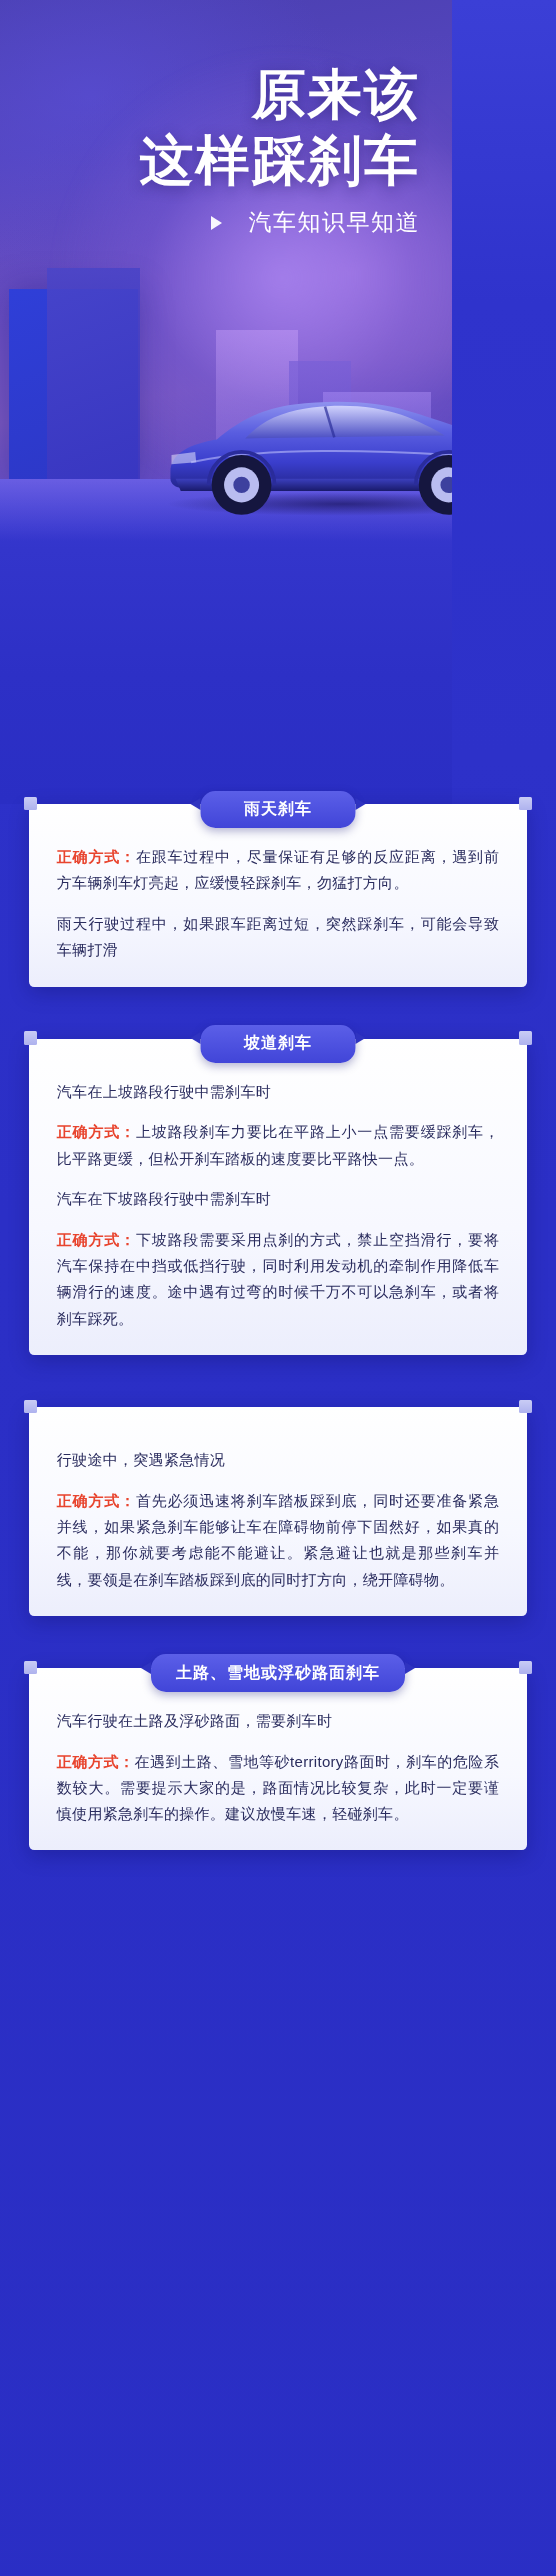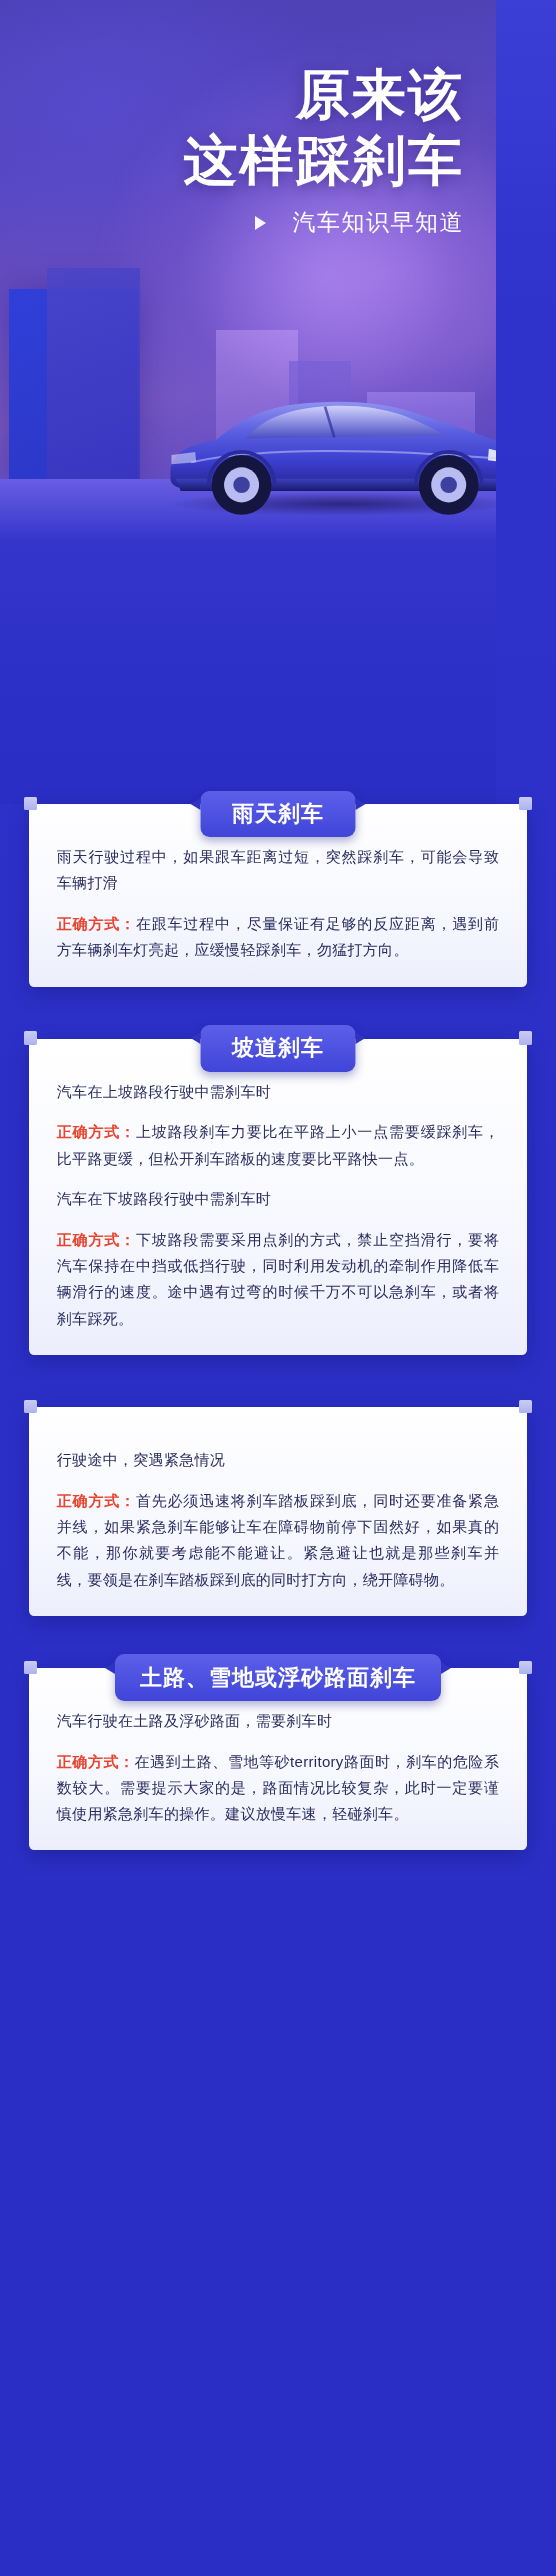--- a/index.html
+++ b/index.html
@@ -12,21 +12,21 @@
     position: relative;
     width: 556px;
     height: 3027px;
     overflow: hidden;
     background: linear-gradient(180deg, #3b3fd6 0%, #2f33cc 10%, #2b2fc6 40%, #2a2ec4 100%);
   }
 
   
   .hero {
     position: relative;
-    width: 496px;
+    width: 452px;
     height: 804px;
     overflow: hidden;
     background:
       radial-gradient(464px 319px at 78% 34%, rgba(150,110,220,0.85) 0%, rgba(90,70,190,0.45) 45%, rgba(40,44,190,0.0) 78%),
       radial-gradient(361px 268px at 20% 12%, rgba(90,80,220,0.55) 0%, rgba(45,50,200,0.0) 70%),
       linear-gradient(170deg, #4a3fb0 0%, #5445bd 18%, #6b4fc2 36%, #7a58c0 48%, #5a47c4 62%, #3a37c6 78%, #2e31c6 100%);
   }
   .hero-glow {
     position: absolute;
     right: -62px; top: 46px;
@@ -159,25 +159,25 @@
   .card-notch-r { right: -5.2px; }
   .card-ribbon {
     position: absolute;
     top: -13.4px;
     left: 50%;
     transform: translateX(-50%);
     min-width: 155px;
     padding: 8.2px 25px;
     background: linear-gradient(180deg, #5b5fe8 0%, #4145d8 100%);
     color: #ffffff;
-    font-size: 22px;
+    font-size: 16px;
     font-weight: 700;
     letter-spacing: 1px;
     text-align: center;
-    border-radius: 9px;
+    border-radius: 15px;
     box-shadow: 0 3.1px 9.3px rgba(30,30,120,.35);
     white-space: nowrap;
   }
   .card-ribbon::before, .card-ribbon::after {
     content: "";
     position: absolute;
     top: 7.2px;
     width: 0; height: 0;
     border-top: 6.7px solid transparent;
     border-bottom: 6.7px solid transparent;
@@ -276,22 +276,22 @@
     </div>
   </div>
 
   <div class="cards">
 
     <div class="card">
       <span class="card-notch-l"></span>
       <span class="card-notch-r"></span>
       <div class="card-ribbon">雨天刹车</div>
       <div class="card-inner">
+        <p class="para"><span class="hl">正确方式：</span><span>在跟车过程中，尽量保证有足够的反应距离，遇到前方车辆刹车灯亮起，应缓慢轻踩刹车，勿猛打方向。</span></p>
         <p class="para"><span>雨天行驶过程中，如果跟车距离过短，突然踩刹车，可能会导致车辆打滑</span></p>
-        <p class="para"><span class="hl">正确方式：</span><span>在跟车过程中，尽量保证有足够的反应距离，遇到前方车辆刹车灯亮起，应缓慢轻踩刹车，勿猛打方向。</span></p>
       </div>
     </div>
 
     <div class="card">
       <span class="card-notch-l"></span>
       <span class="card-notch-r"></span>
       <div class="card-ribbon">坡道刹车</div>
       <div class="card-inner">
         <p class="para"><span>汽车在上坡路段行驶中需刹车时</span></p>
         <p class="para"><span class="hl">正确方式：</span><span>上坡路段刹车力要比在平路上小一点需要缓踩刹车，比平路更缓，但松开刹车踏板的速度要比平路快一点。</span></p>

